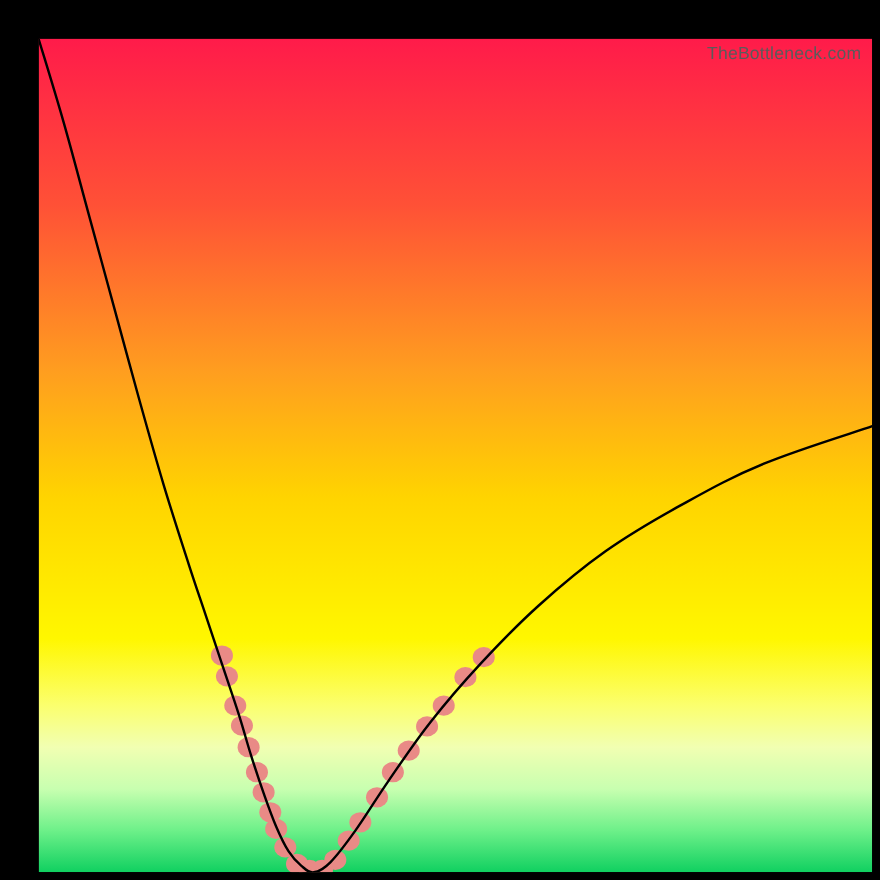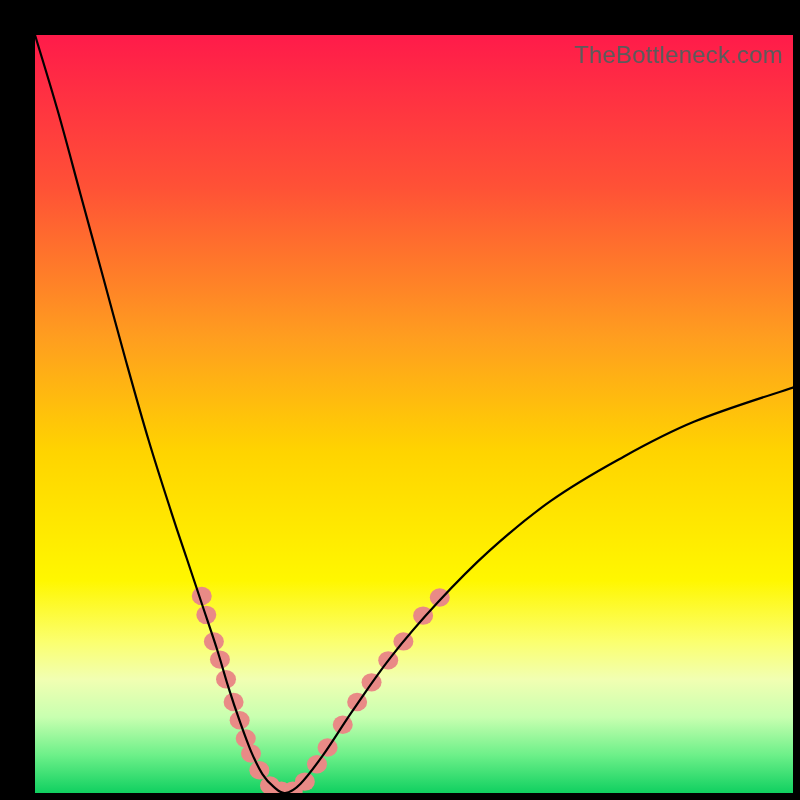--- a/index.html
+++ b/index.html
@@ -26,21 +26,21 @@
   }
   .gradient-bg {
     position: absolute;
     left: 0; top: 0; right: 0; bottom: 0;
   }
   .watermark {
     position: absolute;
     top: 6px;
     right: 10px;
     font-family: Arial, Helvetica, sans-serif;
-    font-size: 24px;
+    font-size: 16px;
     font-weight: 500;
     color: #5b5b5b;
     letter-spacing: 0.2px;
     user-select: none;
   }
   svg.curve {
     position: absolute;
     left: 0; top: 0;
     width: 100%;
     height: 100%;

